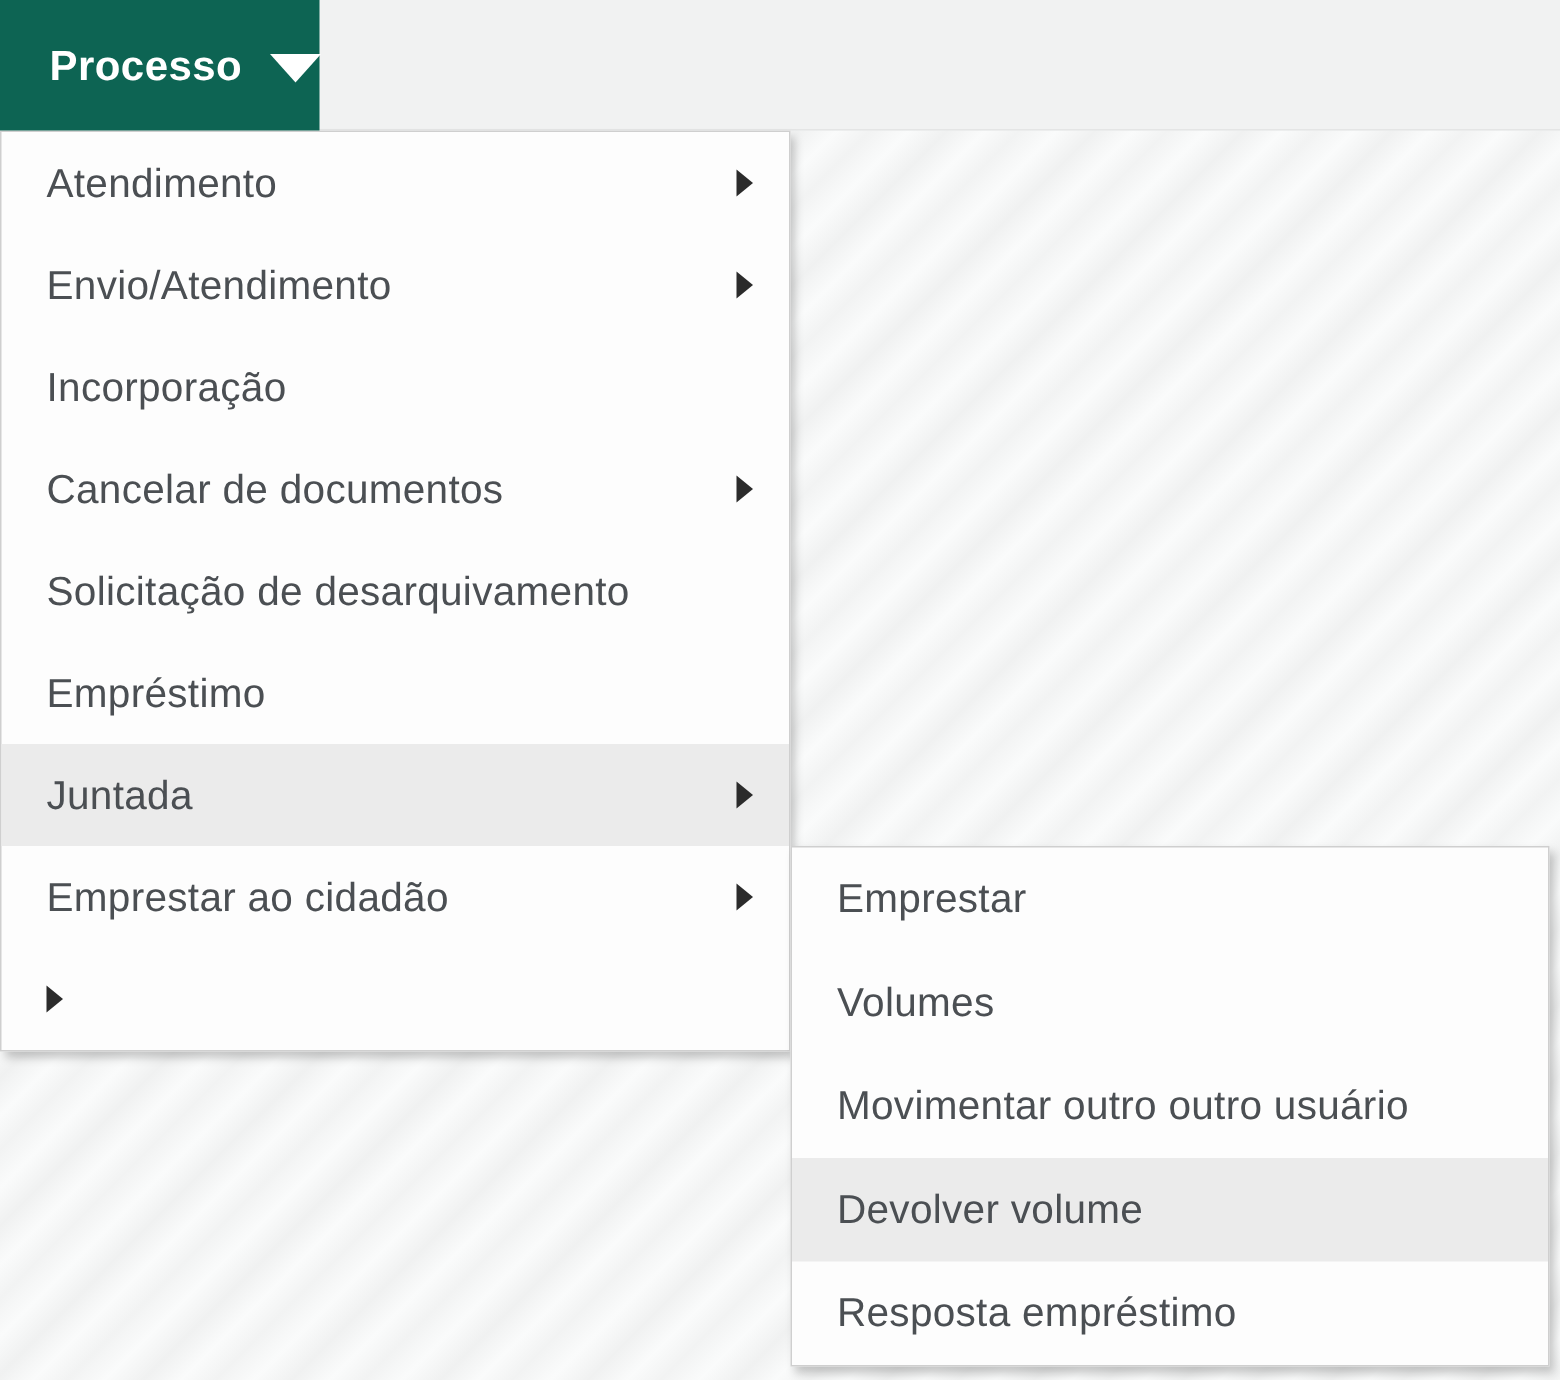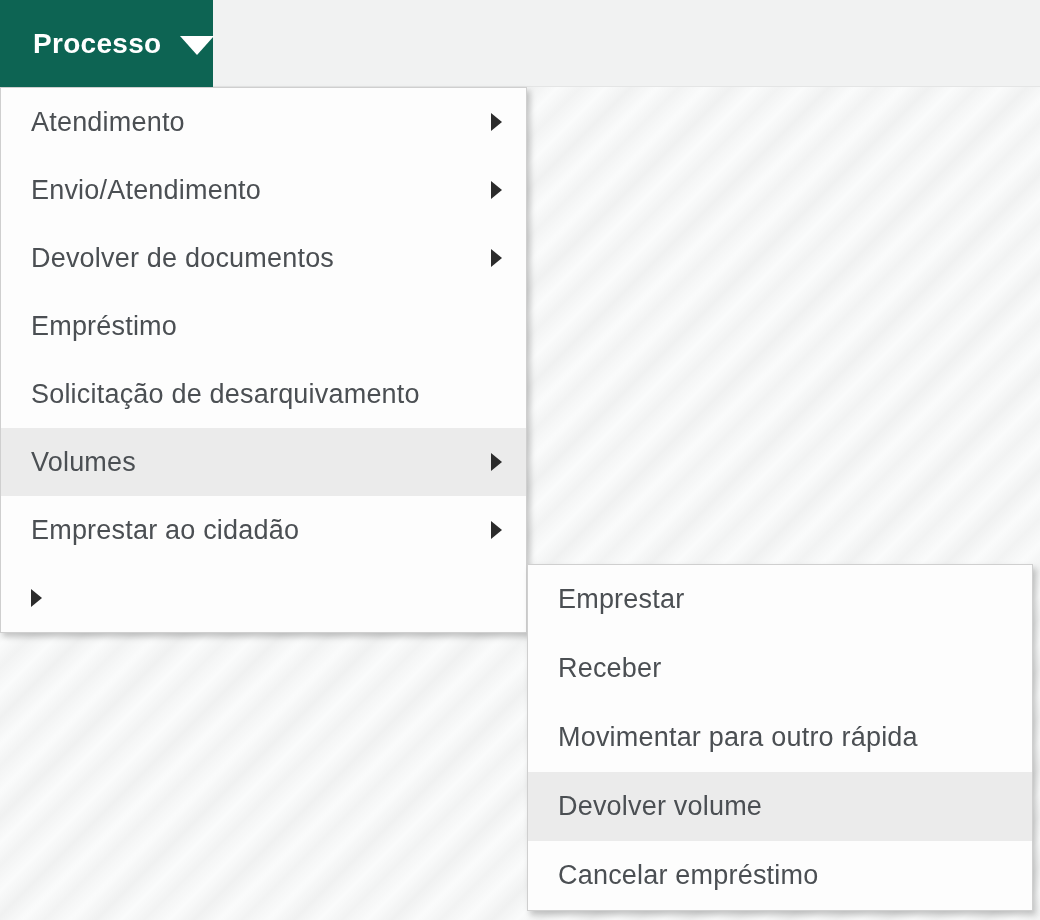--- a/index.html
+++ b/index.html
@@ -85,51 +85,54 @@
 <div class="dropdown main-menu">
     <div class="menu-item">
       <span class="menu-label">Atendimento</span>
       <span class="submenu-arrow-icon"></span>
     </div>
     <div class="menu-item">
       <span class="menu-label">Envio/Atendimento</span>
       <span class="submenu-arrow-icon"></span>
     </div>
     <div class="menu-item">
-      <span class="menu-label">Devolver de documentos</span>
+      <span class="menu-label">Incorporação</span>
+    </div>
+    <div class="menu-item">
+      <span class="menu-label">Cancelar de documentos</span>
       <span class="submenu-arrow-icon"></span>
+    </div>
+    <div class="menu-item">
+      <span class="menu-label">Solicitação de desarquivamento</span>
     </div>
     <div class="menu-item">
       <span class="menu-label">Empréstimo</span>
     </div>
-    <div class="menu-item">
-      <span class="menu-label">Solicitação de desarquivamento</span>
-    </div>
     <div class="menu-item highlighted">
-      <span class="menu-label">Volumes</span>
+      <span class="menu-label">Juntada</span>
       <span class="submenu-arrow-icon"></span>
     </div>
     <div class="menu-item">
       <span class="menu-label">Emprestar ao cidadão</span>
       <span class="submenu-arrow-icon"></span>
     </div>
     <div class="menu-item">
       <span class="submenu-arrow-icon"></span>
     </div>
   </div>
 
 <div class="dropdown sub-menu">
     <div class="menu-item">
       <span class="menu-label">Emprestar</span>
     </div>
     <div class="menu-item">
-      <span class="menu-label">Receber</span>
+      <span class="menu-label">Volumes</span>
     </div>
     <div class="menu-item">
-      <span class="menu-label">Movimentar para outro rápida</span>
+      <span class="menu-label">Movimentar outro outro usuário</span>
     </div>
     <div class="menu-item highlighted">
       <span class="menu-label">Devolver volume</span>
     </div>
     <div class="menu-item">
-      <span class="menu-label">Cancelar empréstimo</span>
+      <span class="menu-label">Resposta empréstimo</span>
     </div>
   </div>
 
 </body></html>

